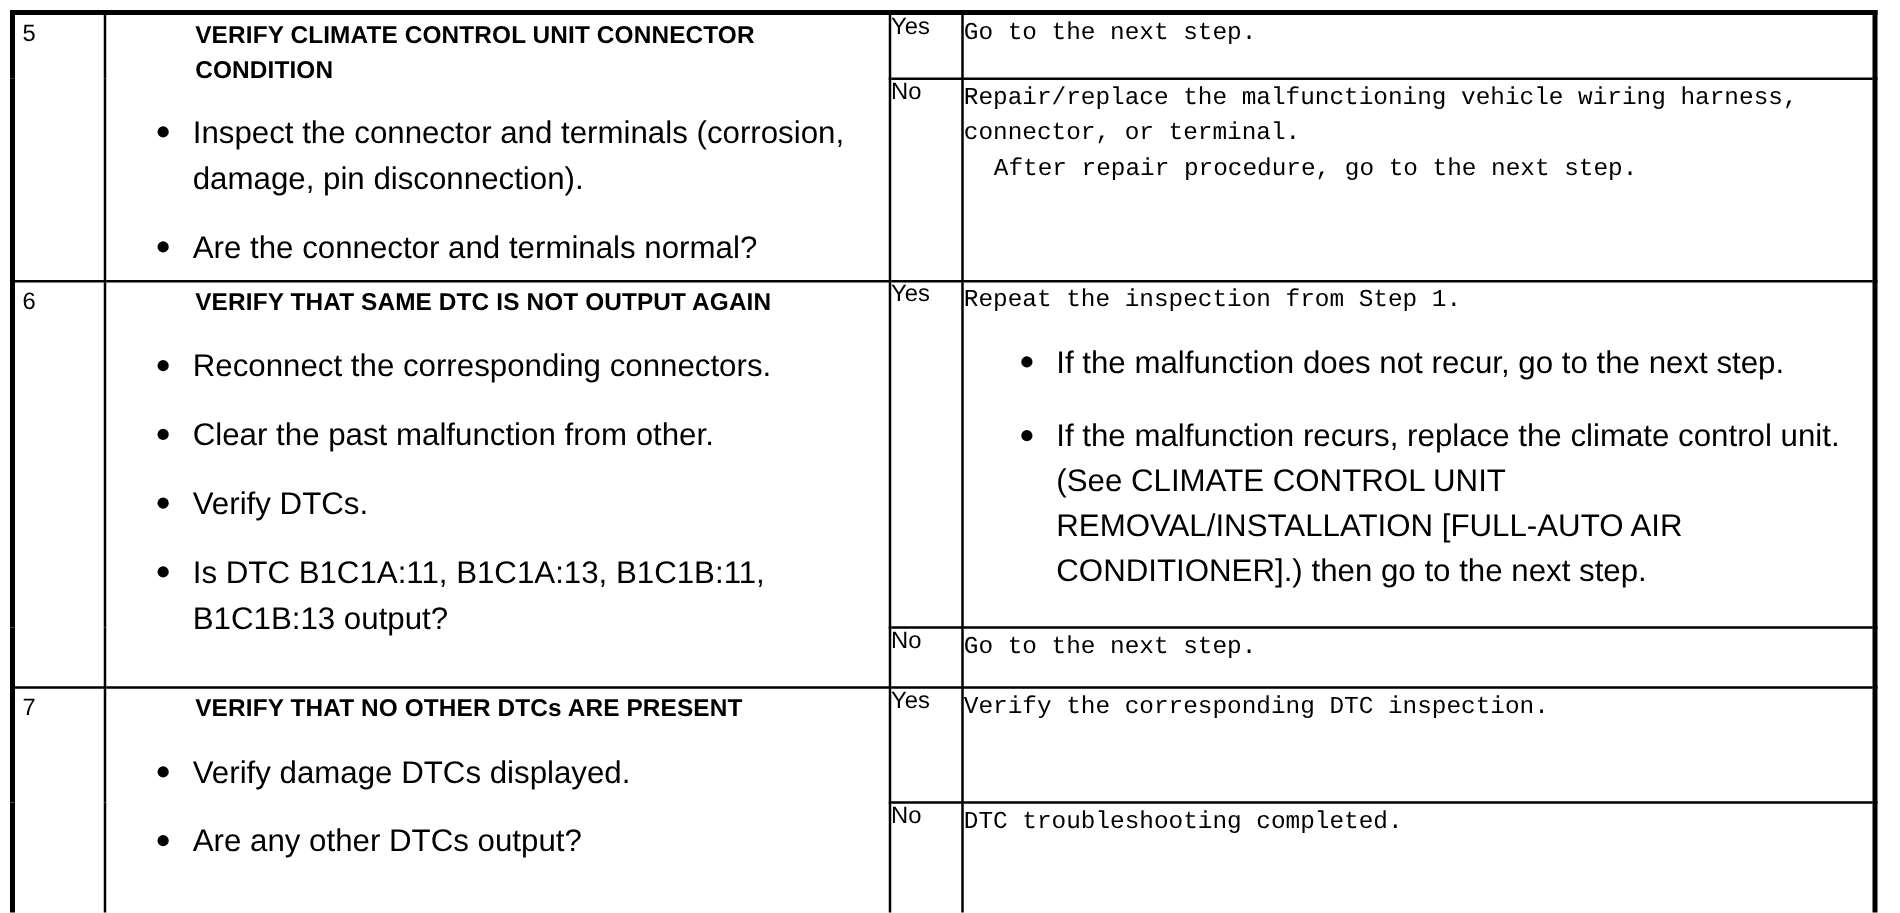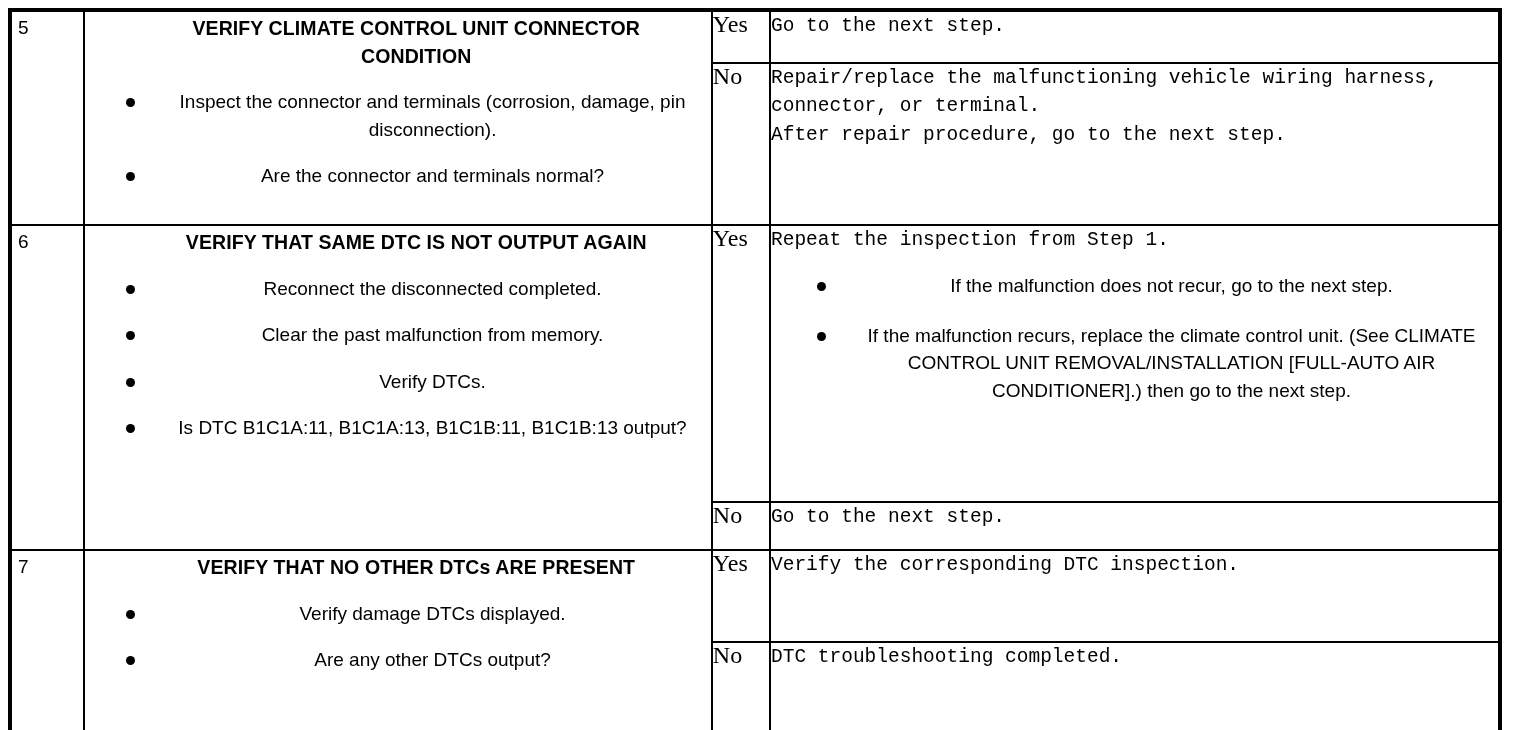--- a/index.html
+++ b/index.html
@@ -53,21 +53,20 @@
   .step-num {
     font-size: 19px;
     line-height: 1;
     padding: 6px 0 0 6px;
     font-weight: normal;
   }
 
   
   .body-cell {
     padding: 10px 10px 8px 10px;
-    text-align: center;
   }
 
   .body-heading {
     font-size: 19.5px;
     font-weight: bold;
     line-height: 1.42;
     letter-spacing: 0.1px;
     margin: 3px 0 0 71px;   
     max-width: 520px;
   }
@@ -77,71 +76,70 @@
     margin: 0;
     padding: 0;
   }
 
   .bullet-list.main-list {
     margin: 18px 0 0 41px;    
   }
 
   .bullet-list li {
     position: relative;
-    font-size: 19px;
+    font-size: 25px;
     line-height: 1.45;
     padding-left: 28px;
     margin-bottom: 19px;
   }
   .bullet-list li:last-child { margin-bottom: 0; margin-top: 15px; }
 
   .bullet-list li .bullet-dot {
     position: absolute;
     left: 0;
     top: 0.52em;
     width: 9px;
     height: 9px;
     border-radius: 50%;
     background: #000000;
   }
 
   
   .yn-cell {
-    font-size: 24px;
+    font-size: 19px;
     line-height: 1;
     padding: 7px 4px 0 6px;
     text-align: left;
     white-space: nowrap;
-    font-family: Liberation Serif, serif;
   }
 
   
   .act-cell {
     padding: 7px 10px 8px 8px;
     font-size: 19.5px;
     line-height: 1.45;
   }
 
   .act-line {
     margin: 0;
     font-family: Liberation Mono, monospace;
   }
   .act-line + .act-line {
     margin-top: 0;
+    padding-left: 24px;
   }
   .act-gap {
     margin-top: 22px;
   }
 
   .bullet-list.sub-list {
     margin: 18px 0 4px 46px;
   }
   .bullet-list.sub-list li {
     margin-bottom: 22px;
-    text-align: center;
   }
   .bullet-list.sub-list li:last-child { margin-bottom: 0; }
 
   
   tr.r5-yes td { height: 50px; }
   tr.r5-no  td { height: 160px; }
   tr.r6-yes td { height: 275px; }
   tr.r6-no  td { height: 46px; }
   tr.r7-yes td { height: 90px; }
   tr.r7-no  td { height: 89px; }
@@ -192,25 +190,25 @@
 
       <tr class="r6-yes">
         <td rowspan="2" class="step-cell">
           <div class="step-num">6</div>
         </td>
         <td rowspan="2" class="body-cell">
           <div class="body-heading">VERIFY THAT SAME DTC IS NOT OUTPUT AGAIN</div>
           <ul class="bullet-list main-list">
             <li>
               <span class="bullet-dot"></span>
-              <span>Reconnect the disconnected completed.</span>
-            </li>
-            <li>
-              <span class="bullet-dot"></span>
-              <span>Clear the past malfunction from memory.</span>
+              <span>Reconnect the corresponding connectors.</span>
+            </li>
+            <li>
+              <span class="bullet-dot"></span>
+              <span>Clear the past malfunction from other.</span>
             </li>
             <li>
               <span class="bullet-dot"></span>
               <span>Verify DTCs.</span>
             </li>
             <li>
               <span class="bullet-dot"></span>
               <span>Is DTC B1C1A:11, B1C1A:13, B1C1B:11, B1C1B:13 output?</span>
             </li>
           </ul>

